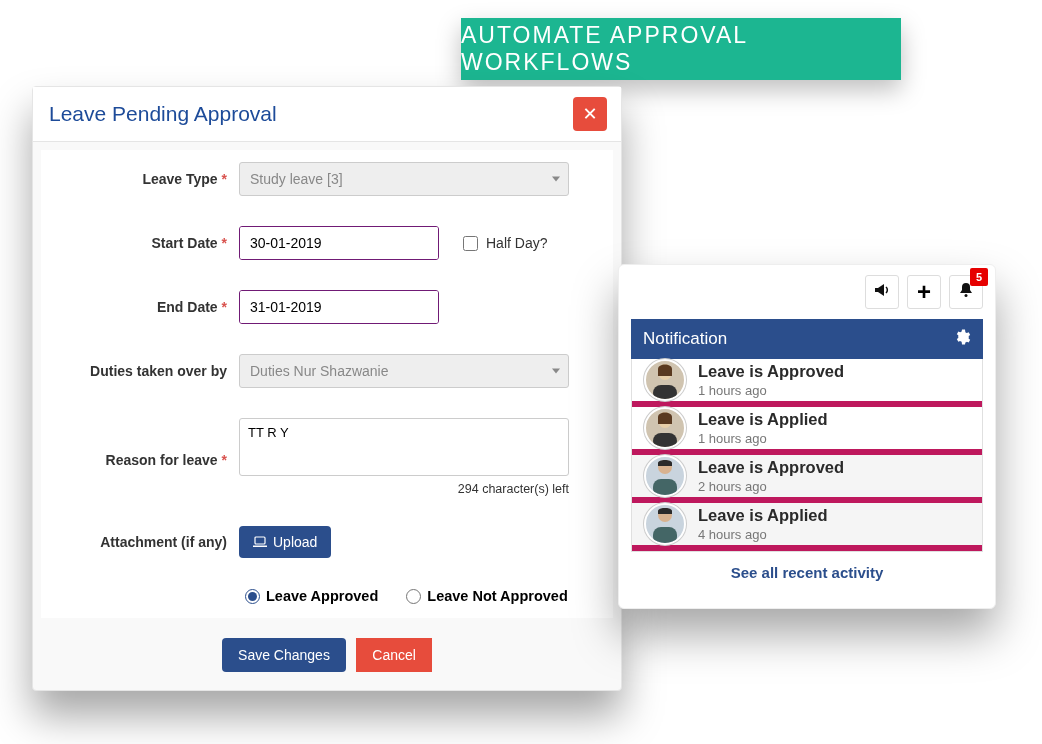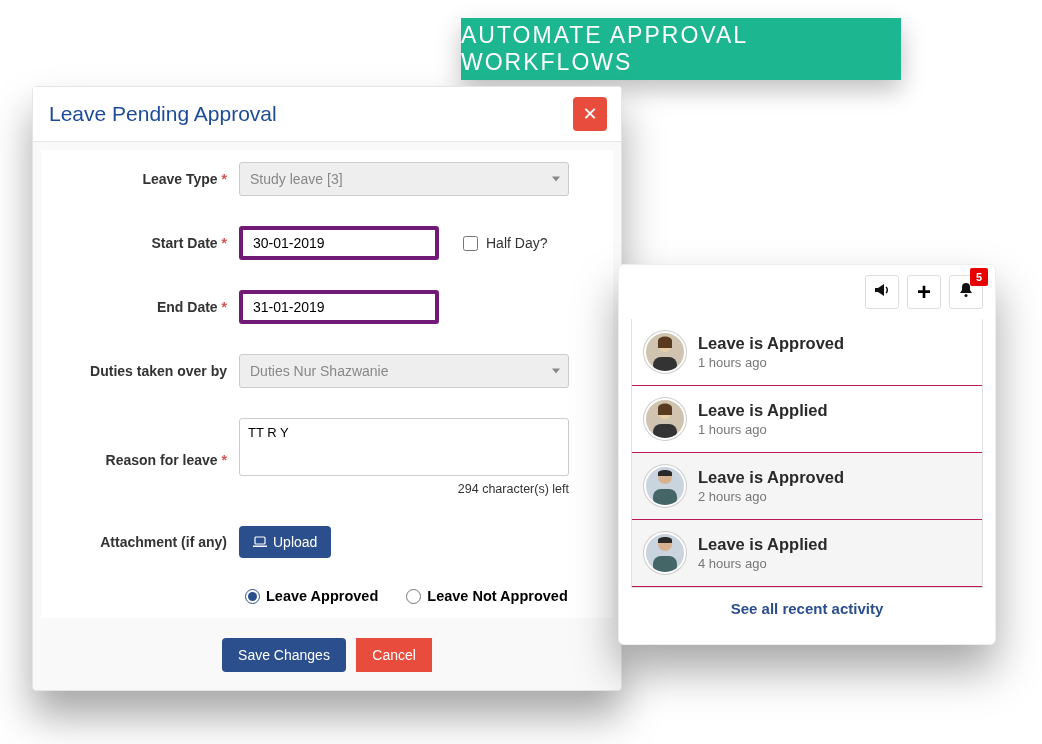--- a/index.html
+++ b/index.html
@@ -102,21 +102,21 @@
     transform: translateY(-50%);
     border-left: 4px solid transparent;
     border-right: 4px solid transparent;
     border-top: 5px solid #888;
   }
   .date-input {
     width: 200px;
     height: 34px;
     display: flex;
     align-items: stretch;
-    border: 4px solid #701a75;
+    border: 1px solid #701a75;
     border-radius: 3px;
     overflow: hidden;
   }
   .date-input input {
     border: none;
     flex: 1;
     padding: 0 10px;
     font-size: 14px;
     outline: none;
   }
@@ -244,22 +244,22 @@
     align-items: center;
     justify-content: space-between;
     padding: 0 12px;
     font-size: 17px;
   }
   .notif-list { border: 1px solid #e0e0e0; border-top: none; }
   .notif-item {
     display: flex;
     align-items: center;
     gap: 12px;
-    padding: 12px 12px;
-    border-bottom: 1px solid #be185d;
+    padding: 0 12px;
+    border-bottom: 6px solid #be185d;
     background: #fff;
   }
   .notif-item.alt { background: #f5f5f5; }
   .avatar {
     width: 42px;
     height: 42px;
     border-radius: 50%;
     background: #d0c4b0;
     border: 2px solid #fff;
     box-shadow: 0 0 0 1px #ccc;
@@ -401,20 +401,28 @@
     <button class="notif-icon-btn">
       <span>
         <svg width="18" height="18" viewBox="0 0 18 18" fill="#111">
             <path d="M9 2a4 4 0 0 0-4 4v3l-2 3h12l-2-3V6a4 4 0 0 0-4-4z"></path>
             <circle cx="9" cy="14.5" r="1.5"></circle>
           </svg>
       </span>
       <span class="badge">5</span>
     </button>
   </div>
+  <div class="notif-header">
+    <span>Notification</span>
+    <span>
+      <svg width="18" height="18" viewBox="0 0 24 24" fill="#fff">
+          <path d="M12 8a4 4 0 1 0 0 8 4 4 0 0 0 0-8zm9 4a7 7 0 0 0-.1-1.2l2-1.6-2-3.4-2.4 1a7 7 0 0 0-2-1.2L16 2h-4l-.5 2.6a7 7 0 0 0-2 1.2l-2.4-1-2 3.4 2 1.6A7 7 0 0 0 7 12a7 7 0 0 0 .1 1.2l-2 1.6 2 3.4 2.4-1a7 7 0 0 0 2 1.2L12 22h4l.5-2.6a7 7 0 0 0 2-1.2l2.4 1 2-3.4-2-1.6A7 7 0 0 0 21 12z"></path>
+        </svg>
+    </span>
+  </div>
   <div class="notif-list">
 
     <div class="notif-item">
       <div class="avatar">
         <svg width="36" height="40" viewBox="0 0 36 40">
             <ellipse cx="18" cy="13" rx="7" ry="8" fill="#e8cfa8"></ellipse>
             <path d="M11 10c0-6 14-6 14 0v7H11z" fill="#5a3a20"></path>
             <rect x="6" y="26" width="24" height="16" rx="8" fill="#333"></rect>
           </svg>
       </div>

